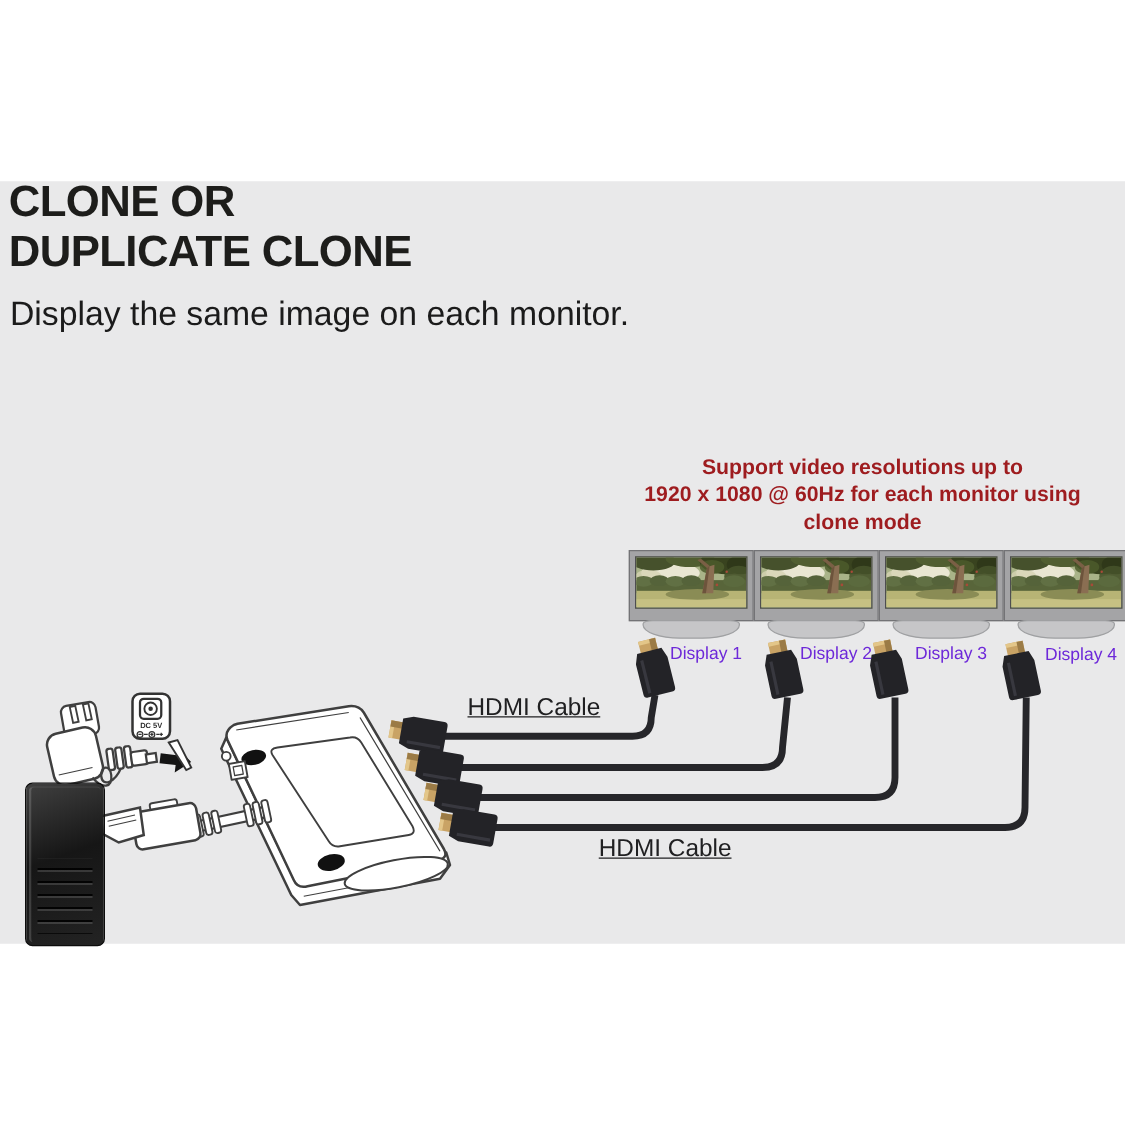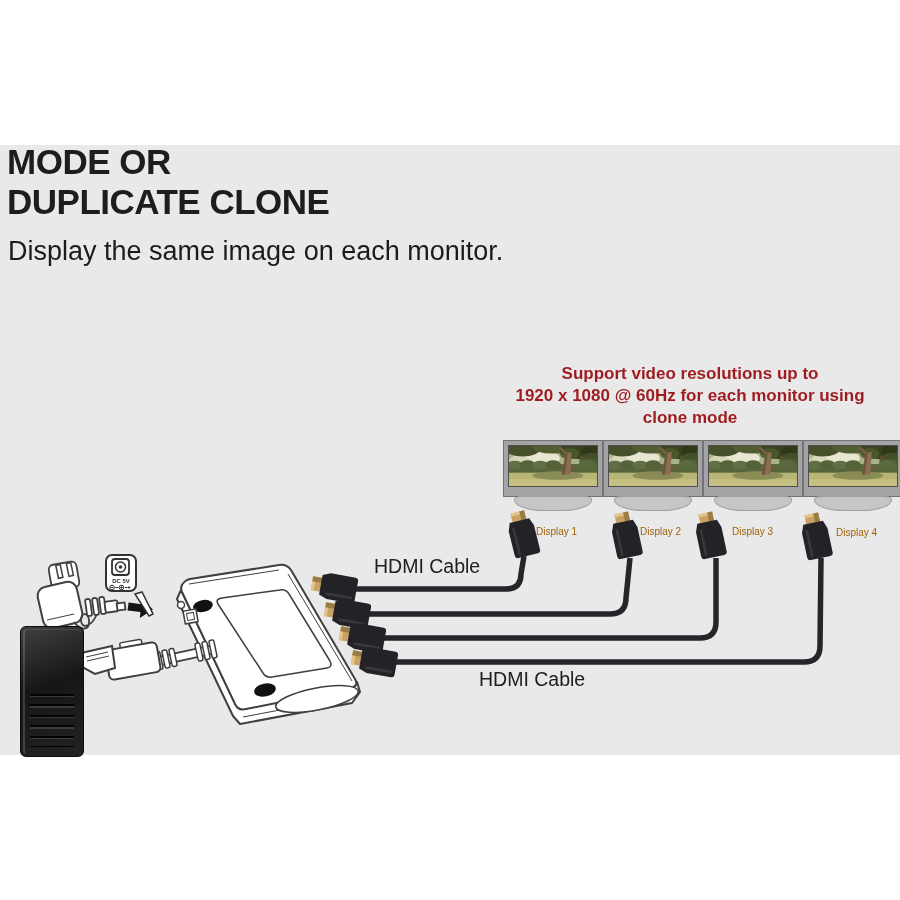--- a/index.html
+++ b/index.html
@@ -16,45 +16,45 @@
 
   .monitors{position:absolute;left:503px;top:440px;display:flex;}
   .monitor{width:100px;}
   .bezel{box-sizing:border-box;height:57px;background:#a4a4a6;border:1px solid #737376;
          padding:4px 4px 9px;}
   .screen{box-sizing:border-box;height:100%;border:1px solid #4e4e50;background:#9aa47c;overflow:hidden;}
   .screen svg{display:block;width:100%;height:100%;}
   .base{width:76px;height:13px;margin:-1px auto 0;background:#c6c6c8;border:1px solid #9fa0a2;
         border-radius:8px 8px 30px 30px/3px 3px 11px 11px;}
 
-  .display-label{position:absolute;font-size:10px;color:#a16207;white-space:nowrap;margin-top:12px;}
+  .display-label{position:absolute;font-size:14px;color:#6d28d9;white-space:nowrap;}
   .dl1{left:536px;top:514px}.dl2{left:640px;top:514px}.dl3{left:732px;top:514px}.dl4{left:836px;top:515px}
 
-  .cable-label{position:absolute;font-size:19.5px;color:#202022;white-space:nowrap;}
+  .cable-label{position:absolute;font-size:19.5px;color:#202022;white-space:nowrap;text-decoration:underline;}
   .cl-top{left:374px;top:555px}.cl-bottom{left:479px;top:668px}
 
   .black-box{position:absolute;left:20px;top:626px;width:62px;height:129px;border-radius:6px;
              background:linear-gradient(160deg,#404040,#161616 45%,#232323);
              border:1px solid #0c0c0c;}
   .black-box::before{content:"";position:absolute;inset:2px;border-radius:4px;
              border-left:2px solid rgba(255,255,255,.16);border-top:1px solid rgba(255,255,255,.10);}
   .black-box::after{content:"";position:absolute;left:9px;right:9px;bottom:9px;height:60px;
              background:repeating-linear-gradient(to bottom,
                transparent 0 7px, rgba(0,0,0,.9) 7px 9px, rgba(255,255,255,.14) 9px 10.5px);}
 
   .overlay{position:absolute;left:0;top:0;width:900px;height:900px;}
   .overlay text{font-family:"Liberation Sans",sans-serif;font-weight:bold;fill:#2b2b2b;}
 </style>
 </head>
 <body>
 
 <div class="page">
   <div class="band"></div>
 
-  <h1 class="title"><span>MODE OR</span><br><span>DUPLICATE CLONE</span></h1>
+  <h1 class="title"><span>CLONE OR</span><br><span>DUPLICATE CLONE</span></h1>
 
   <p class="subtitle">Display the same image on each monitor.</p>
 
   <div class="note">
     <div>Support video resolutions up to</div>
     <div>1920 x 1080 @ 60Hz for each monitor using</div>
     <div>clone mode</div>
   </div>
 
   <svg width="0" height="0" style="position:absolute" aria-hidden="true">

